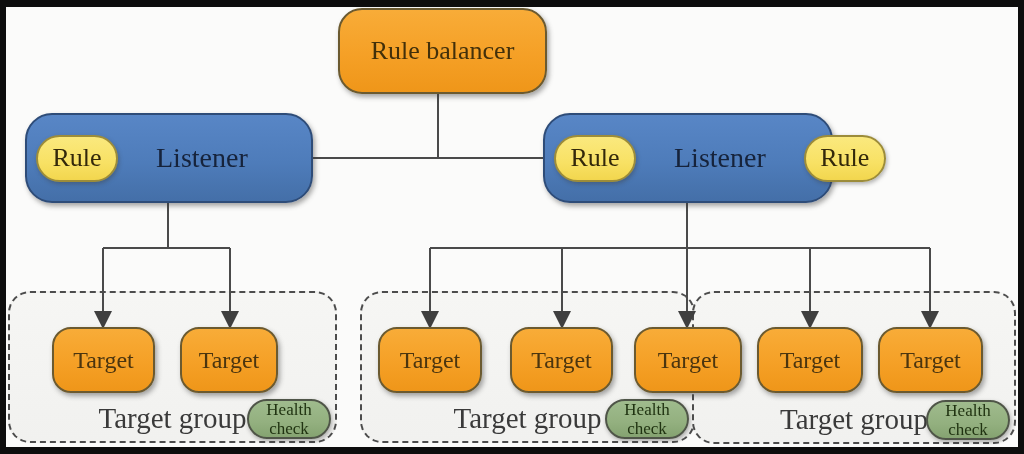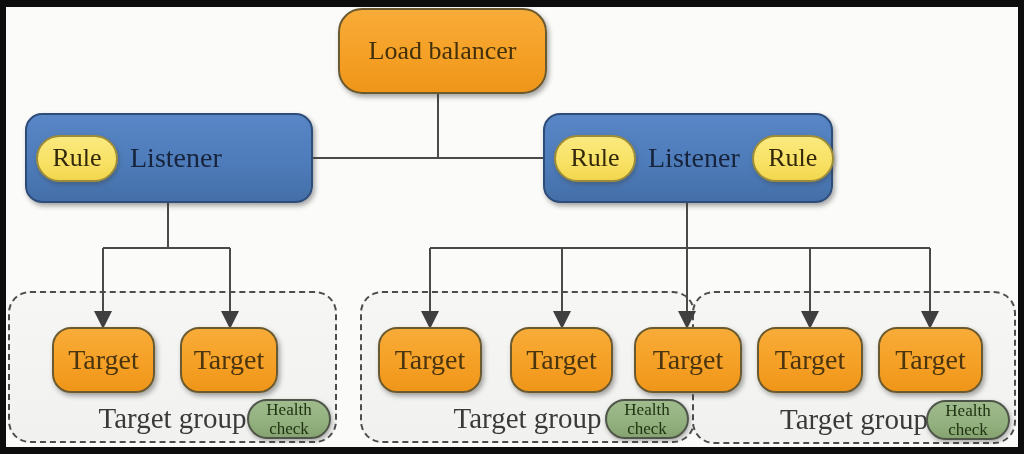--- a/index.html
+++ b/index.html
@@ -30,23 +30,23 @@
     border:2px solid #6b5a30;
     box-shadow:2px 3px 5px rgba(60,60,60,.45);
   }
   .lb{
     left:338px;top:8px;width:209px;height:86px;border-radius:24px;
     font-size:26px;color:#42300a;
   }
   .listener{
     background:linear-gradient(180deg,#5886c6 0%,#4e7cba 55%,#446fa8 100%);
     border:2px solid #2e4c78;
-    border-radius:17px;
+    border-radius:27px;
     box-shadow:2px 3px 5px rgba(60,60,60,.45);
-    color:#16233b;font-size:28px;
+    color:#16233b;font-size:28px;gap:26px;
   }
   .listener.l1{left:25px;top:113px;width:288px;height:90px;justify-content:flex-start;padding-left:9px;}
   .listener.l2{left:543px;top:113px;width:290px;height:90px;justify-content:space-between;padding:0 9px;}
   .rule{
     flex:0 0 auto;
     width:82px;height:47px;border-radius:24px;
     background:linear-gradient(180deg,#fae97e 0%,#f8e164 60%,#f2d64e 100%);
     border:2px solid #9c8c3a;
     box-sizing:border-box;
     display:flex;align-items:center;justify-content:center;
@@ -76,21 +76,21 @@
     background:linear-gradient(180deg,#9fbb8d 0%,#93b07f 60%,#85a371 100%);
     border:2px solid #4f5548;
     box-sizing:border-box;
     display:flex;align-items:center;justify-content:center;text-align:center;
     font-size:17px;line-height:1.12;color:#203311;
     z-index:12;
     box-shadow:1px 2px 4px rgba(60,60,60,.4);
   }
   .target{
     top:327px;height:66px;border-radius:19px;
-    font-size:28px;color:#4b350f;
+    font-size:24px;color:#4b350f;
     z-index:11;
   }
   .t0{left:52px;width:103px;}
   .t1{left:180px;width:98px;}
   .t2{left:378px;width:104px;}
   .t3{left:510px;width:103px;}
   .t4{left:634px;width:108px;}
   .t5{left:757px;width:106px;}
   .t6{left:878px;width:105px;}
 </style>
@@ -136,21 +136,21 @@
       <polygon points="221,311 239,311 230,329"></polygon>
       <polygon points="421,311 439,311 430,329"></polygon>
       <polygon points="553,311 571,311 562,329"></polygon>
       <polygon points="678,311 696,311 687,329"></polygon>
       <polygon points="801,311 819,311 810,329"></polygon>
       <polygon points="921,311 939,311 930,329"></polygon>
     </g>
   </svg>
 
   <div class="node orange lb">
-    <span>Load balancer</span>
+    <span>Rule balancer</span>
   </div>
 
   <div class="node listener l1">
     <span class="rule">Rule</span>
     <span class="listener-label">Listener</span>
   </div>
 
   <div class="node listener l2">
     <span class="rule">Rule</span>
     <span class="listener-label">Listener</span>

